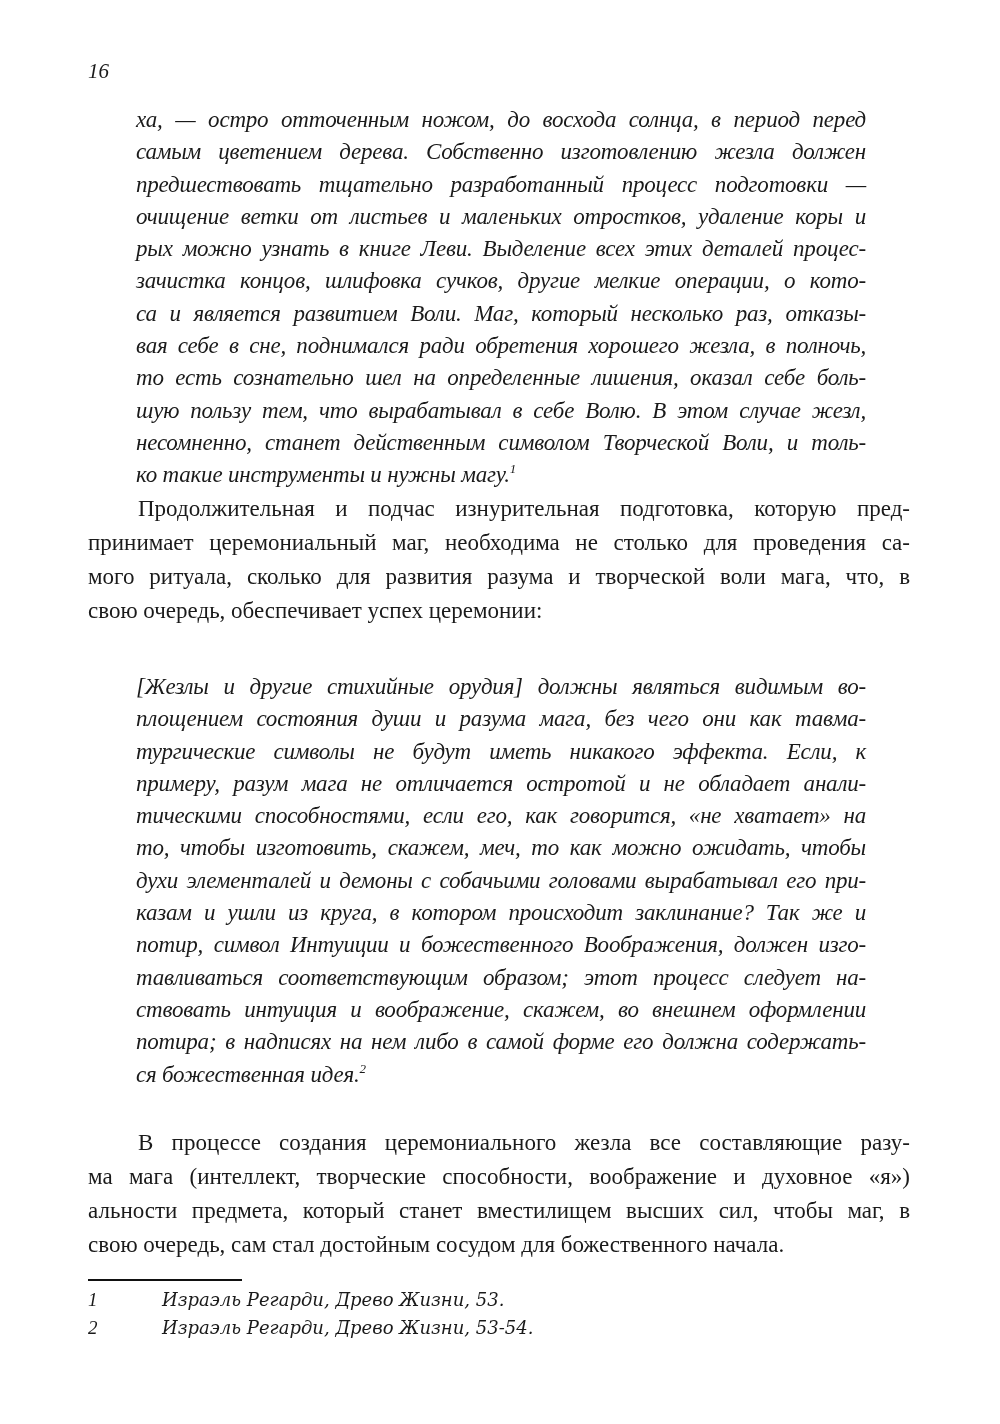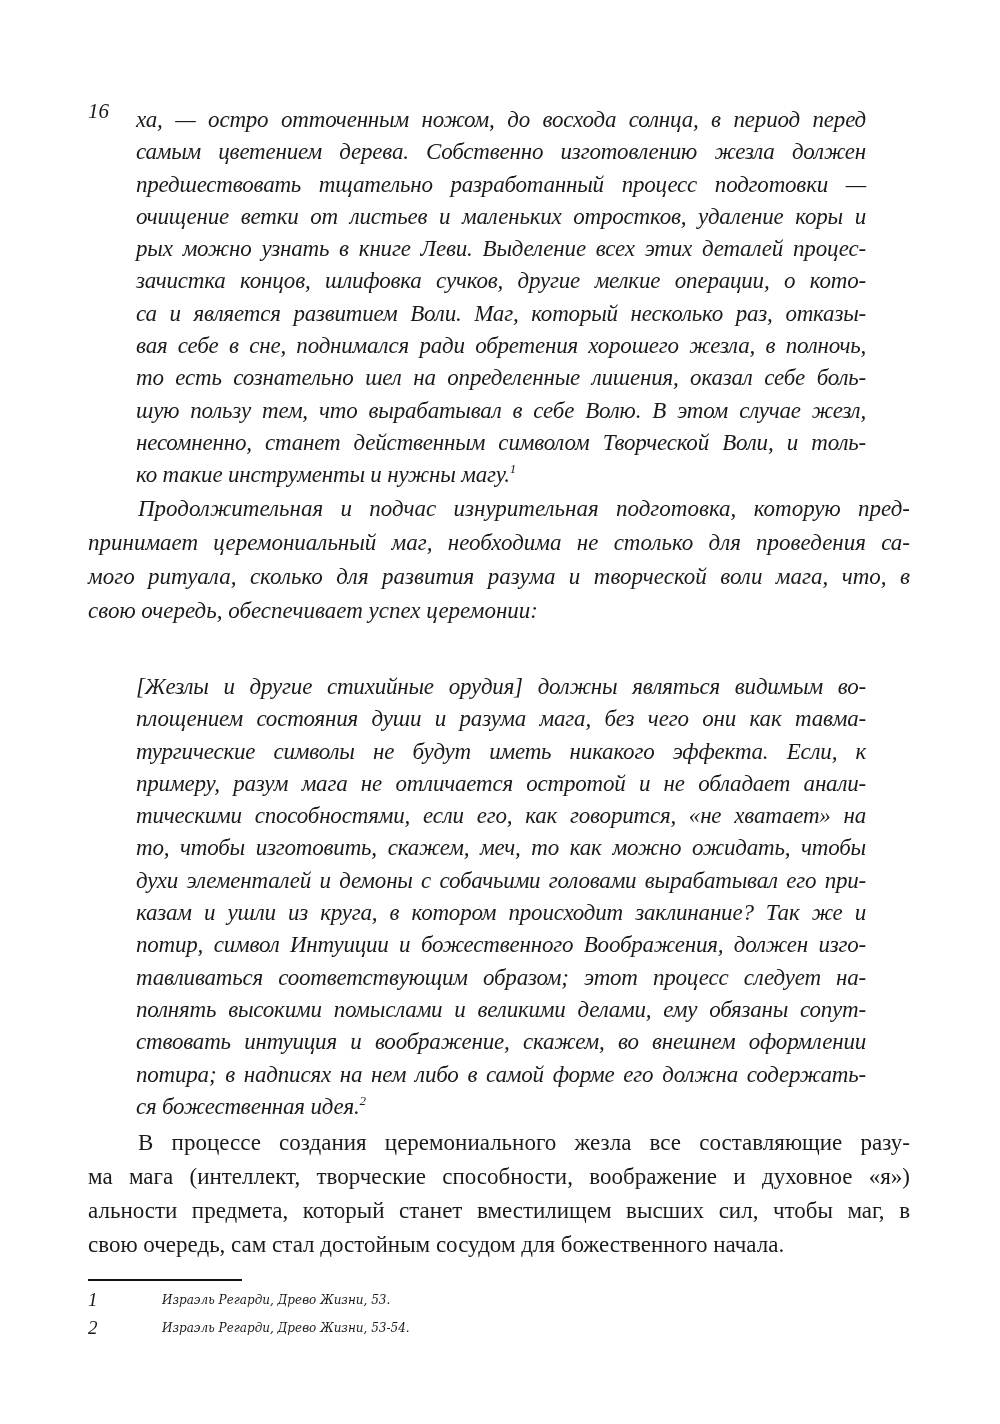--- a/index.html
+++ b/index.html
@@ -15,21 +15,20 @@
       color: #1a1a1a;
       font-family: "Liberation Serif", "DejaVu Serif", serif;
     }
     .page-number {
       position: absolute;
       left: 88px;
       top: 58px;
       font-style: italic;
       font-size: 21px;
       line-height: 26px;
-      margin-top: 40px;
     }
     .quote {
       position: absolute;
       left: 136px;
       width: 730px;
       font-style: italic;
       font-size: 23px;
       letter-spacing: -0.2px;
     }
     .quote .line {
@@ -89,21 +88,21 @@
       height: 28px;
       line-height: 28px;
     }
     .fn-num {
       width: 74px;
       font-style: italic;
     }
     .fn-text {
       font-style: italic;
       font-family: "DejaVu Serif", serif;
-      font-size: 12px;
+      font-size: 18px;
     }
   </style>
 </head>
 <body>
 
 <div class="page-number">16</div>
 
 <div class="quote" style="top:104px;">
   <span class="line">ха, — остро отточенным ножом, до восхода солнца, в период перед</span>
   <span class="line">самым цветением дерева. Собственно изготовлению жезла должен</span>
@@ -112,39 +111,38 @@
   <span class="line">рых можно узнать в книге Леви. Выделение всех этих деталей процес-</span>
   <span class="line">зачистка концов, шлифовка сучков, другие мелкие операции, о кото-</span>
   <span class="line">са и является развитием Воли. Маг, который несколько раз, отказы-</span>
   <span class="line">вая себе в сне, поднимался ради обретения хорошего жезла, в полночь,</span>
   <span class="line">то есть сознательно шел на определенные лишения, оказал себе боль-</span>
   <span class="line">шую пользу тем, что вырабатывал в себе Волю. В этом случае жезл,</span>
   <span class="line">несомненно, станет действенным символом Творческой Воли, и толь-</span>
   <span class="line last"><span>ко такие инструменты и нужны магу.</span><sup class="fnref">1</sup></span>
 </div>
 
-<div class="body-para" style="top:492px;font-style:italic;">
+<div class="body-para" style="top:492px;">
   <span class="line first">Продолжительная и подчас изнурительная подготовка, которую пред-</span>
   <span class="line">принимает церемониальный маг, необходима не столько для проведения са-</span>
   <span class="line">мого ритуала, сколько для развития разума и творческой воли мага, что, в</span>
   <span class="line last">свою очередь, обеспечивает успех церемонии:</span>
 </div>
 
 <div class="quote" style="top:671px;">
   <span class="line">[Жезлы и другие стихийные орудия] должны являться видимым во-</span>
   <span class="line">площением состояния души и разума мага, без чего они как тавма-</span>
   <span class="line">тургические символы не будут иметь никакого эффекта. Если, к</span>
   <span class="line">примеру, разум мага не отличается остротой и не обладает анали-</span>
   <span class="line">тическими способностями, если его, как говорится, «не хватает» на</span>
   <span class="line">то, чтобы изготовить, скажем, меч, то как можно ожидать, чтобы</span>
   <span class="line">духи элементалей и демоны с собачьими головами вырабатывал его при-</span>
   <span class="line">казам и ушли из круга, в котором происходит заклинание? Так же и</span>
   <span class="line">потир, символ Интуиции и божественного Воображения, должен изго-</span>
   <span class="line">тавливаться соответствующим образом; этот процесс следует на-</span>
-  <span class="line">полнять высокими помыслами и великими делами, ему обязаны сопут-</span>
   <span class="line">ствовать интуиция и воображение, скажем, во внешнем оформлении</span>
   <span class="line">потира; в надписях на нем либо в самой форме его должна содержать-</span>
   <span class="line last"><span>ся божественная идея.</span><sup class="fnref">2</sup></span>
 </div>
 
 <div class="body-para" style="top:1126px;">
   <span class="line first">В процессе создания церемониального жезла все составляющие разу-</span>
   <span class="line">ма мага (интеллект, творческие способности, воображение и духовное «я»)</span>
   <span class="line">альности предмета, который станет вместилищем высших сил, чтобы маг, в</span>
   <span class="line last">свою очередь, сам стал достойным сосудом для божественного начала.</span>

